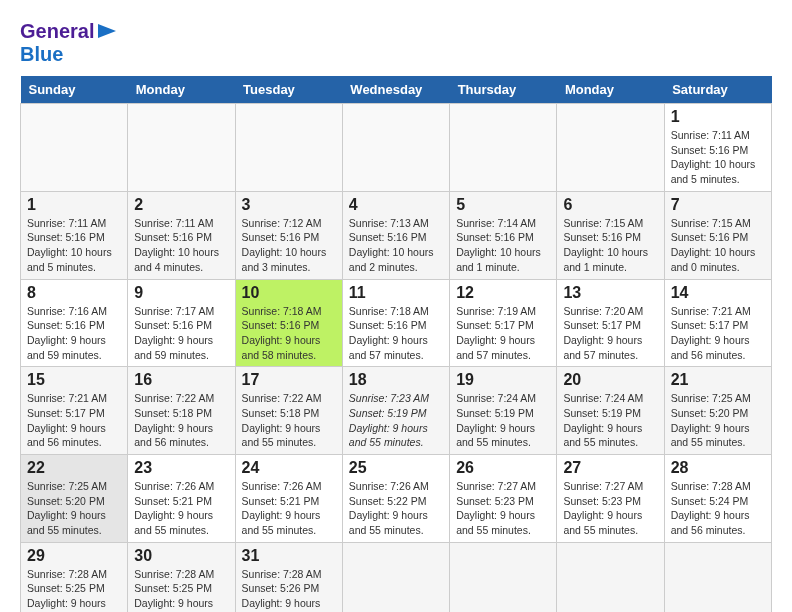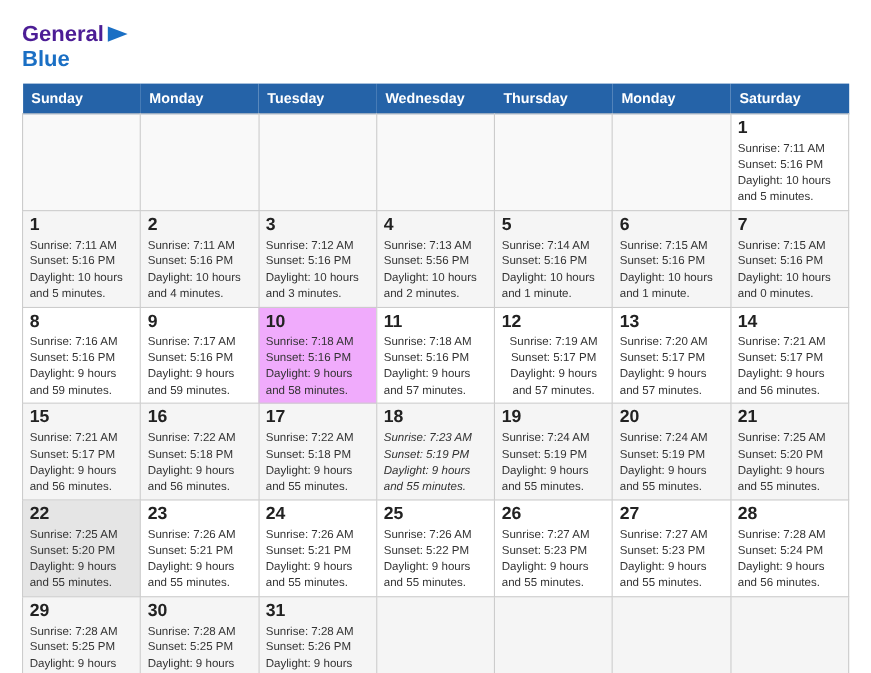--- a/index.html
+++ b/index.html
@@ -151,21 +151,21 @@
         <td style="background: rgb(245, 245, 245);">
           <span class="day-number">3</span>
           <div class="day-info" style="white-space: pre-line;">Sunrise: 7:12 AM
 Sunset: 5:16 PM
 Daylight: 10 hours
 and 3 minutes.</div>
         </td>
         <td style="background: rgb(245, 245, 245);">
           <span class="day-number">4</span>
           <div class="day-info" style="white-space: pre-line;">Sunrise: 7:13 AM
-Sunset: 5:56 PM
+Sunset: 5:16 PM
 Daylight: 10 hours
 and 2 minutes.</div>
         </td>
         <td style="background: rgb(245, 245, 245);">
           <span class="day-number">5</span>
           <div class="day-info" style="white-space: pre-line;">Sunrise: 7:14 AM
 Sunset: 5:16 PM
 Daylight: 10 hours
 and 1 minute.</div>
         </td>
@@ -192,37 +192,37 @@
 Daylight: 9 hours
 and 59 minutes.</div>
         </td>
         <td style="background: rgb(255, 255, 255);">
           <span class="day-number">9</span>
           <div class="day-info" style="white-space: pre-line;">Sunrise: 7:17 AM
 Sunset: 5:16 PM
 Daylight: 9 hours
 and 59 minutes.</div>
         </td>
-        <td style="background: #f0abfc;">
+        <td style="background: #bef264;">
           <span class="day-number">10</span>
           <div class="day-info" style="white-space: pre-line;">Sunrise: 7:18 AM
 Sunset: 5:16 PM
 Daylight: 9 hours
 and 58 minutes.</div>
         </td>
         <td style="background: rgb(255, 255, 255);">
           <span class="day-number">11</span>
           <div class="day-info" style="white-space: pre-line;">Sunrise: 7:18 AM
 Sunset: 5:16 PM
 Daylight: 9 hours
 and 57 minutes.</div>
         </td>
         <td style="background: rgb(255, 255, 255);">
           <span class="day-number">12</span>
-          <div class="day-info" style="white-space: pre-line; text-align: center;">Sunrise: 7:19 AM
+          <div class="day-info" style="white-space: pre-line;">Sunrise: 7:19 AM
 Sunset: 5:17 PM
 Daylight: 9 hours
 and 57 minutes.</div>
         </td>
         <td style="background: rgb(255, 255, 255);">
           <span class="day-number">13</span>
           <div class="day-info" style="white-space: pre-line;">Sunrise: 7:20 AM
 Sunset: 5:17 PM
 Daylight: 9 hours
 and 57 minutes.</div>

